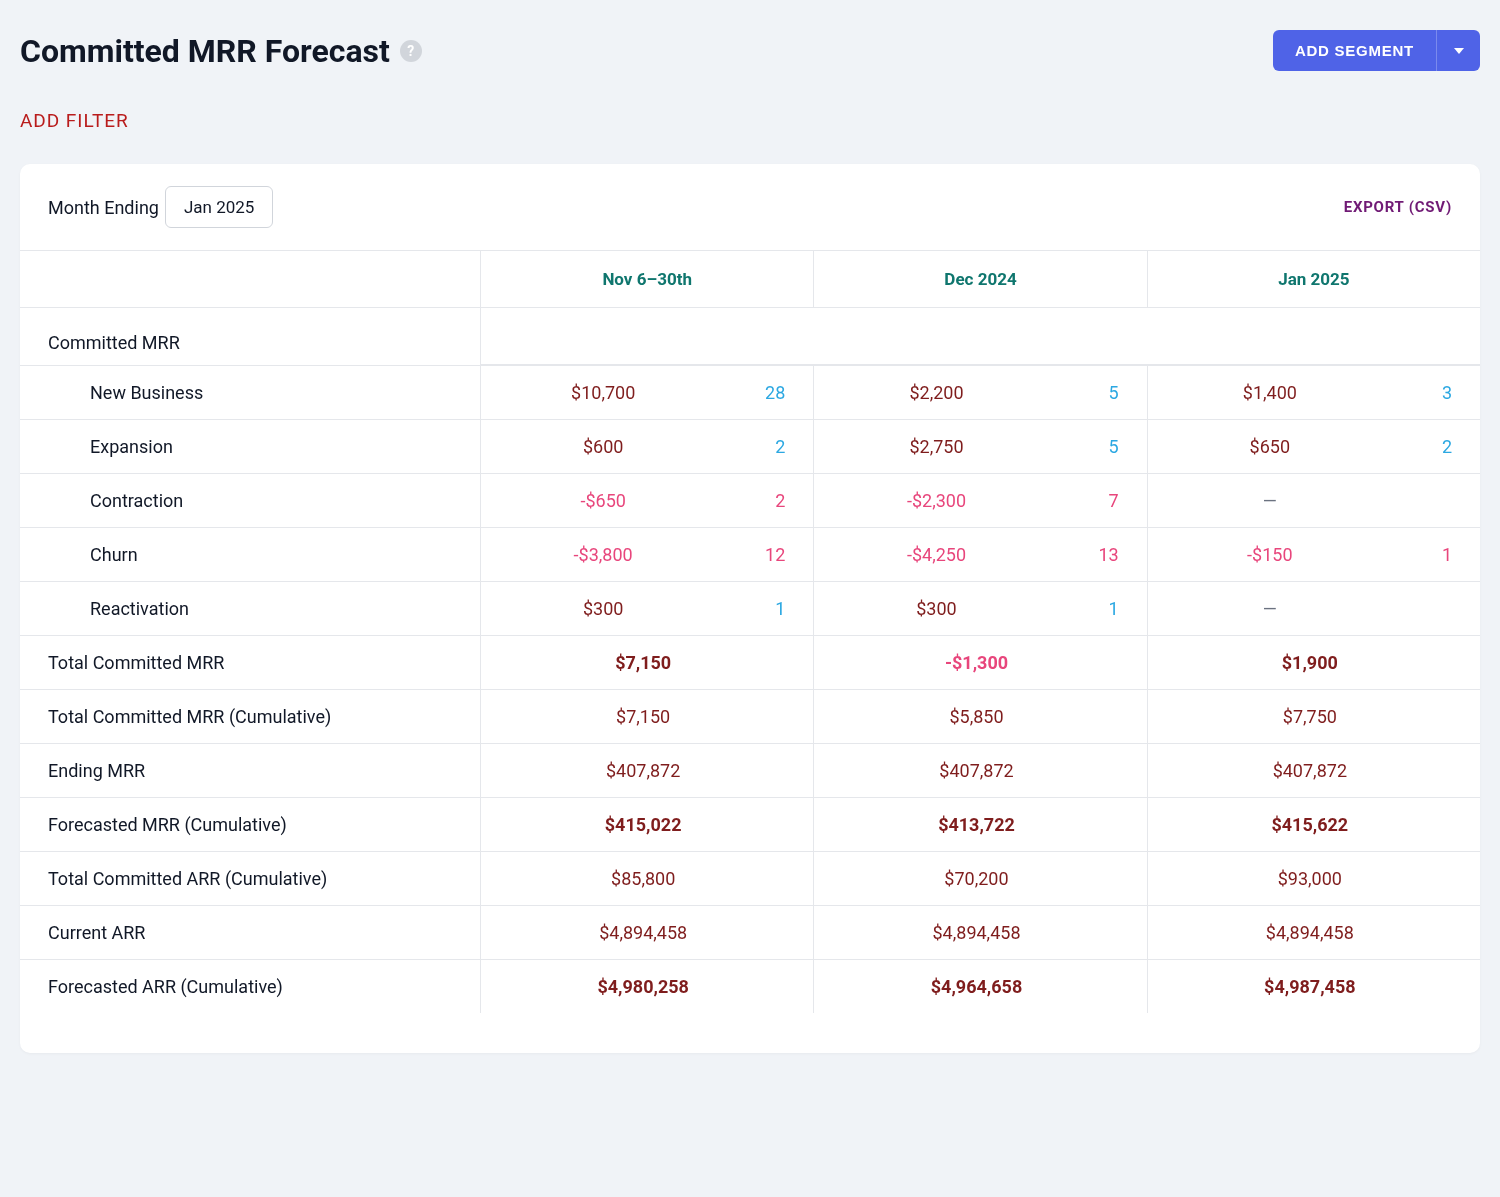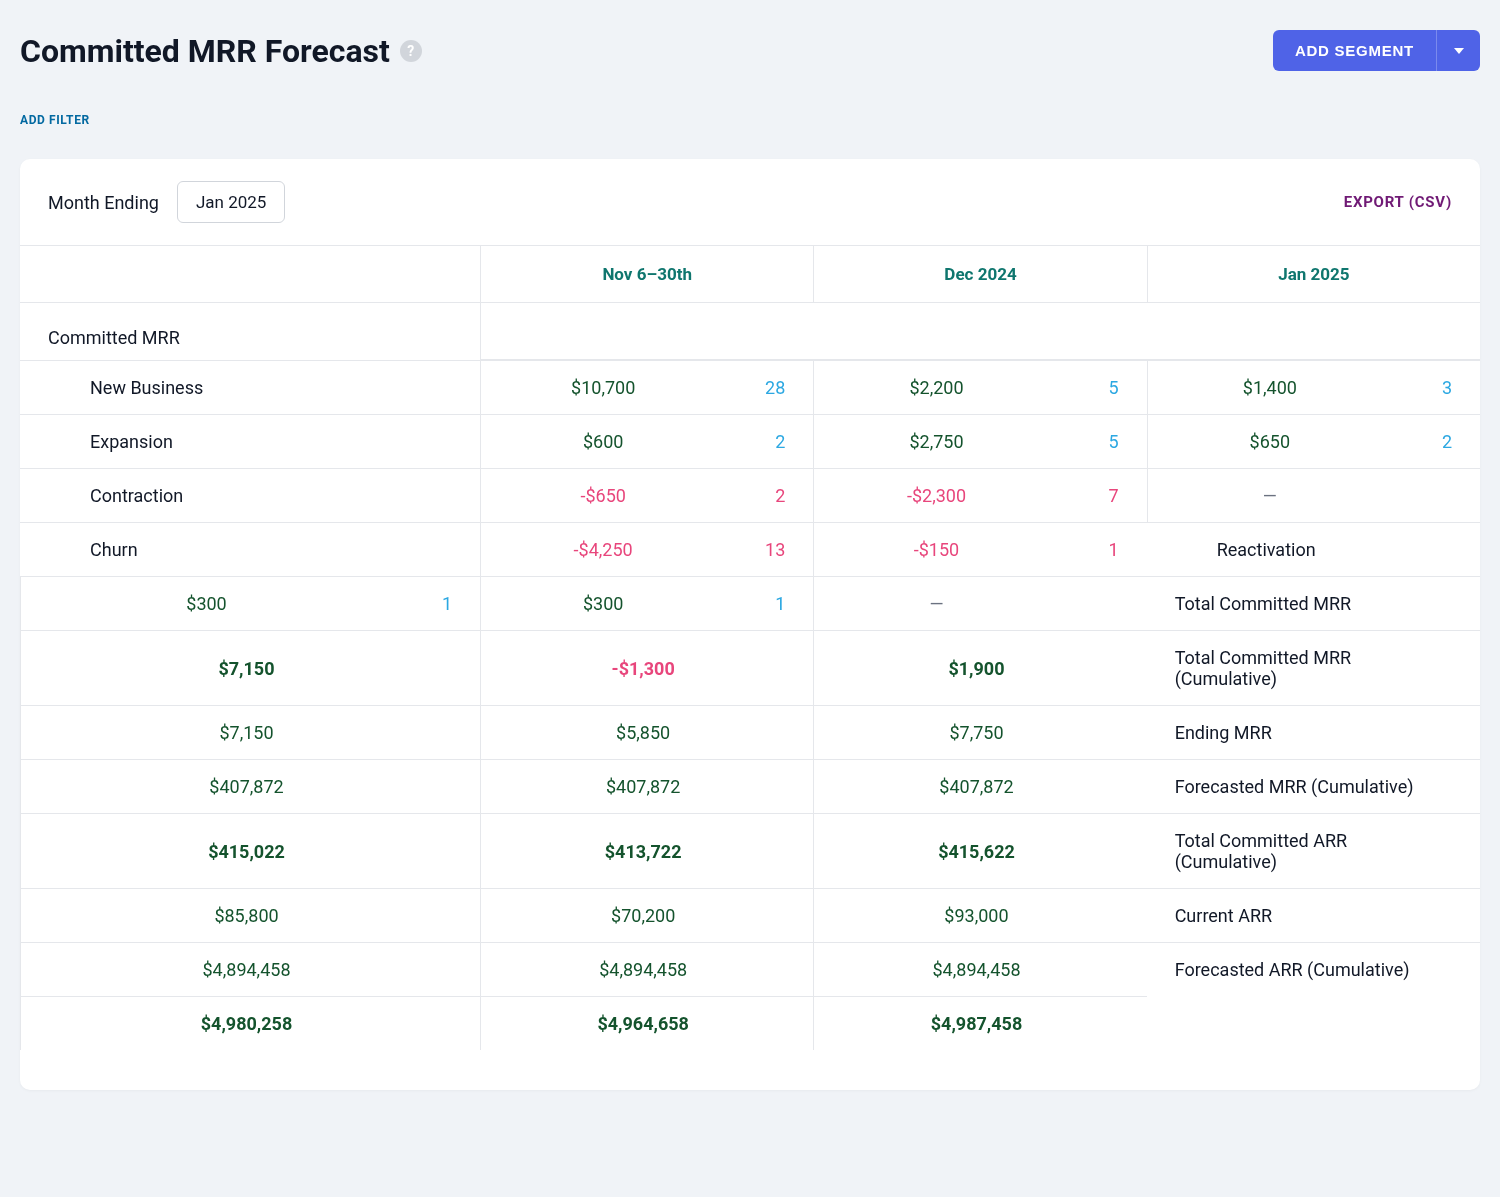--- a/index.html
+++ b/index.html
@@ -47,35 +47,35 @@
     border-left: 1px solid rgba(255,255,255,0.25);
     width: 44px;
     border-radius: 0 6px 6px 0;
     cursor:pointer;
     display:flex; align-items:center; justify-content:center;
   }
   .chevron-down {
     width:0;height:0;border-left:5px solid transparent;border-right:5px solid transparent;border-top:6px solid #fff;
   }
   .add-filter {
-    color:#0369a1; font-weight:700; font-size:12px; letter-spacing:0.05em;
+    color:#b91c1c; font-weight:400; font-size:19px; letter-spacing:0.05em;
     cursor:pointer; display:inline-block; margin-bottom: 32px;
   }
   .card {
     background:#fff;
     border-radius:10px;
     box-shadow: 0 1px 3px rgba(0,0,0,0.04);
     overflow:hidden;
   }
   .card-top {
     display:flex; justify-content:space-between; align-items:center;
     padding: 22px 28px;
     border-bottom: 1px solid #e5e7eb;
   }
-  .month-ending-group { display:flex; align-items:center; gap:18px; font-size:18px; color:#111827;}
+  .month-ending-group { display:flex; align-items:center; gap:6px; font-size:18px; color:#111827;}
   .month-select {
     border:1px solid #d1d5db; border-radius:6px; padding:10px 18px; font-size:17px; color:#111827;
     background:#fff; cursor:pointer;
   }
   .export-link { color:#701a75; font-weight:700; font-size:15px; letter-spacing:0.05em; cursor:pointer;margin-left:33px;}
   .grid {
     display:grid;
     grid-template-columns: 460px 1fr 1fr 1fr;
   }
   .hdr-cell {
@@ -106,21 +106,21 @@
   .data-cell {
     border-top:1px solid #e5e7eb;
     border-left:1px solid #e5e7eb;
     display:grid;
     grid-template-columns: 1fr 80px;
     align-items:center;
     padding: 16px 28px 16px 20px;
     font-size:18px;
   }
   .data-cell.uni { grid-template-columns: 1fr; text-align:center; }
-  .val { text-align:center; color:#14532d; }
+  .val { text-align:center; color:#7f1d1d; }
   .cnt { text-align:right; }
   .val.neg { color:#e8467c; }
   .cnt.link { color:#2ca8e2; cursor:pointer; }
   .cnt.neg { color:#e8467c; }
   .bold .val, .bold.uni { font-weight:700; }
   .dash { color:#6b7280; }
   .pad-bottom { height: 40px; grid-column: 1 / 5; }
 </style>
 </head>
 <body>
@@ -198,20 +198,24 @@
       <span class="val neg">-$2,300</span>
       <span class="cnt neg">7</span>
     </div>
     <div class="data-cell">
       <span class="val dash">—</span>
       <span class="cnt"></span>
     </div>
 
     <div class="row-label">Churn</div>
     <div class="data-cell">
+      <span class="val neg">-$3,800</span>
+      <span class="cnt neg">12</span>
+    </div>
+    <div class="data-cell">
       <span class="val neg">-$4,250</span>
       <span class="cnt neg">13</span>
     </div>
     <div class="data-cell">
       <span class="val neg">-$150</span>
       <span class="cnt neg">1</span>
     </div>
 
     <div class="row-label">Reactivation</div>
     <div class="data-cell">

